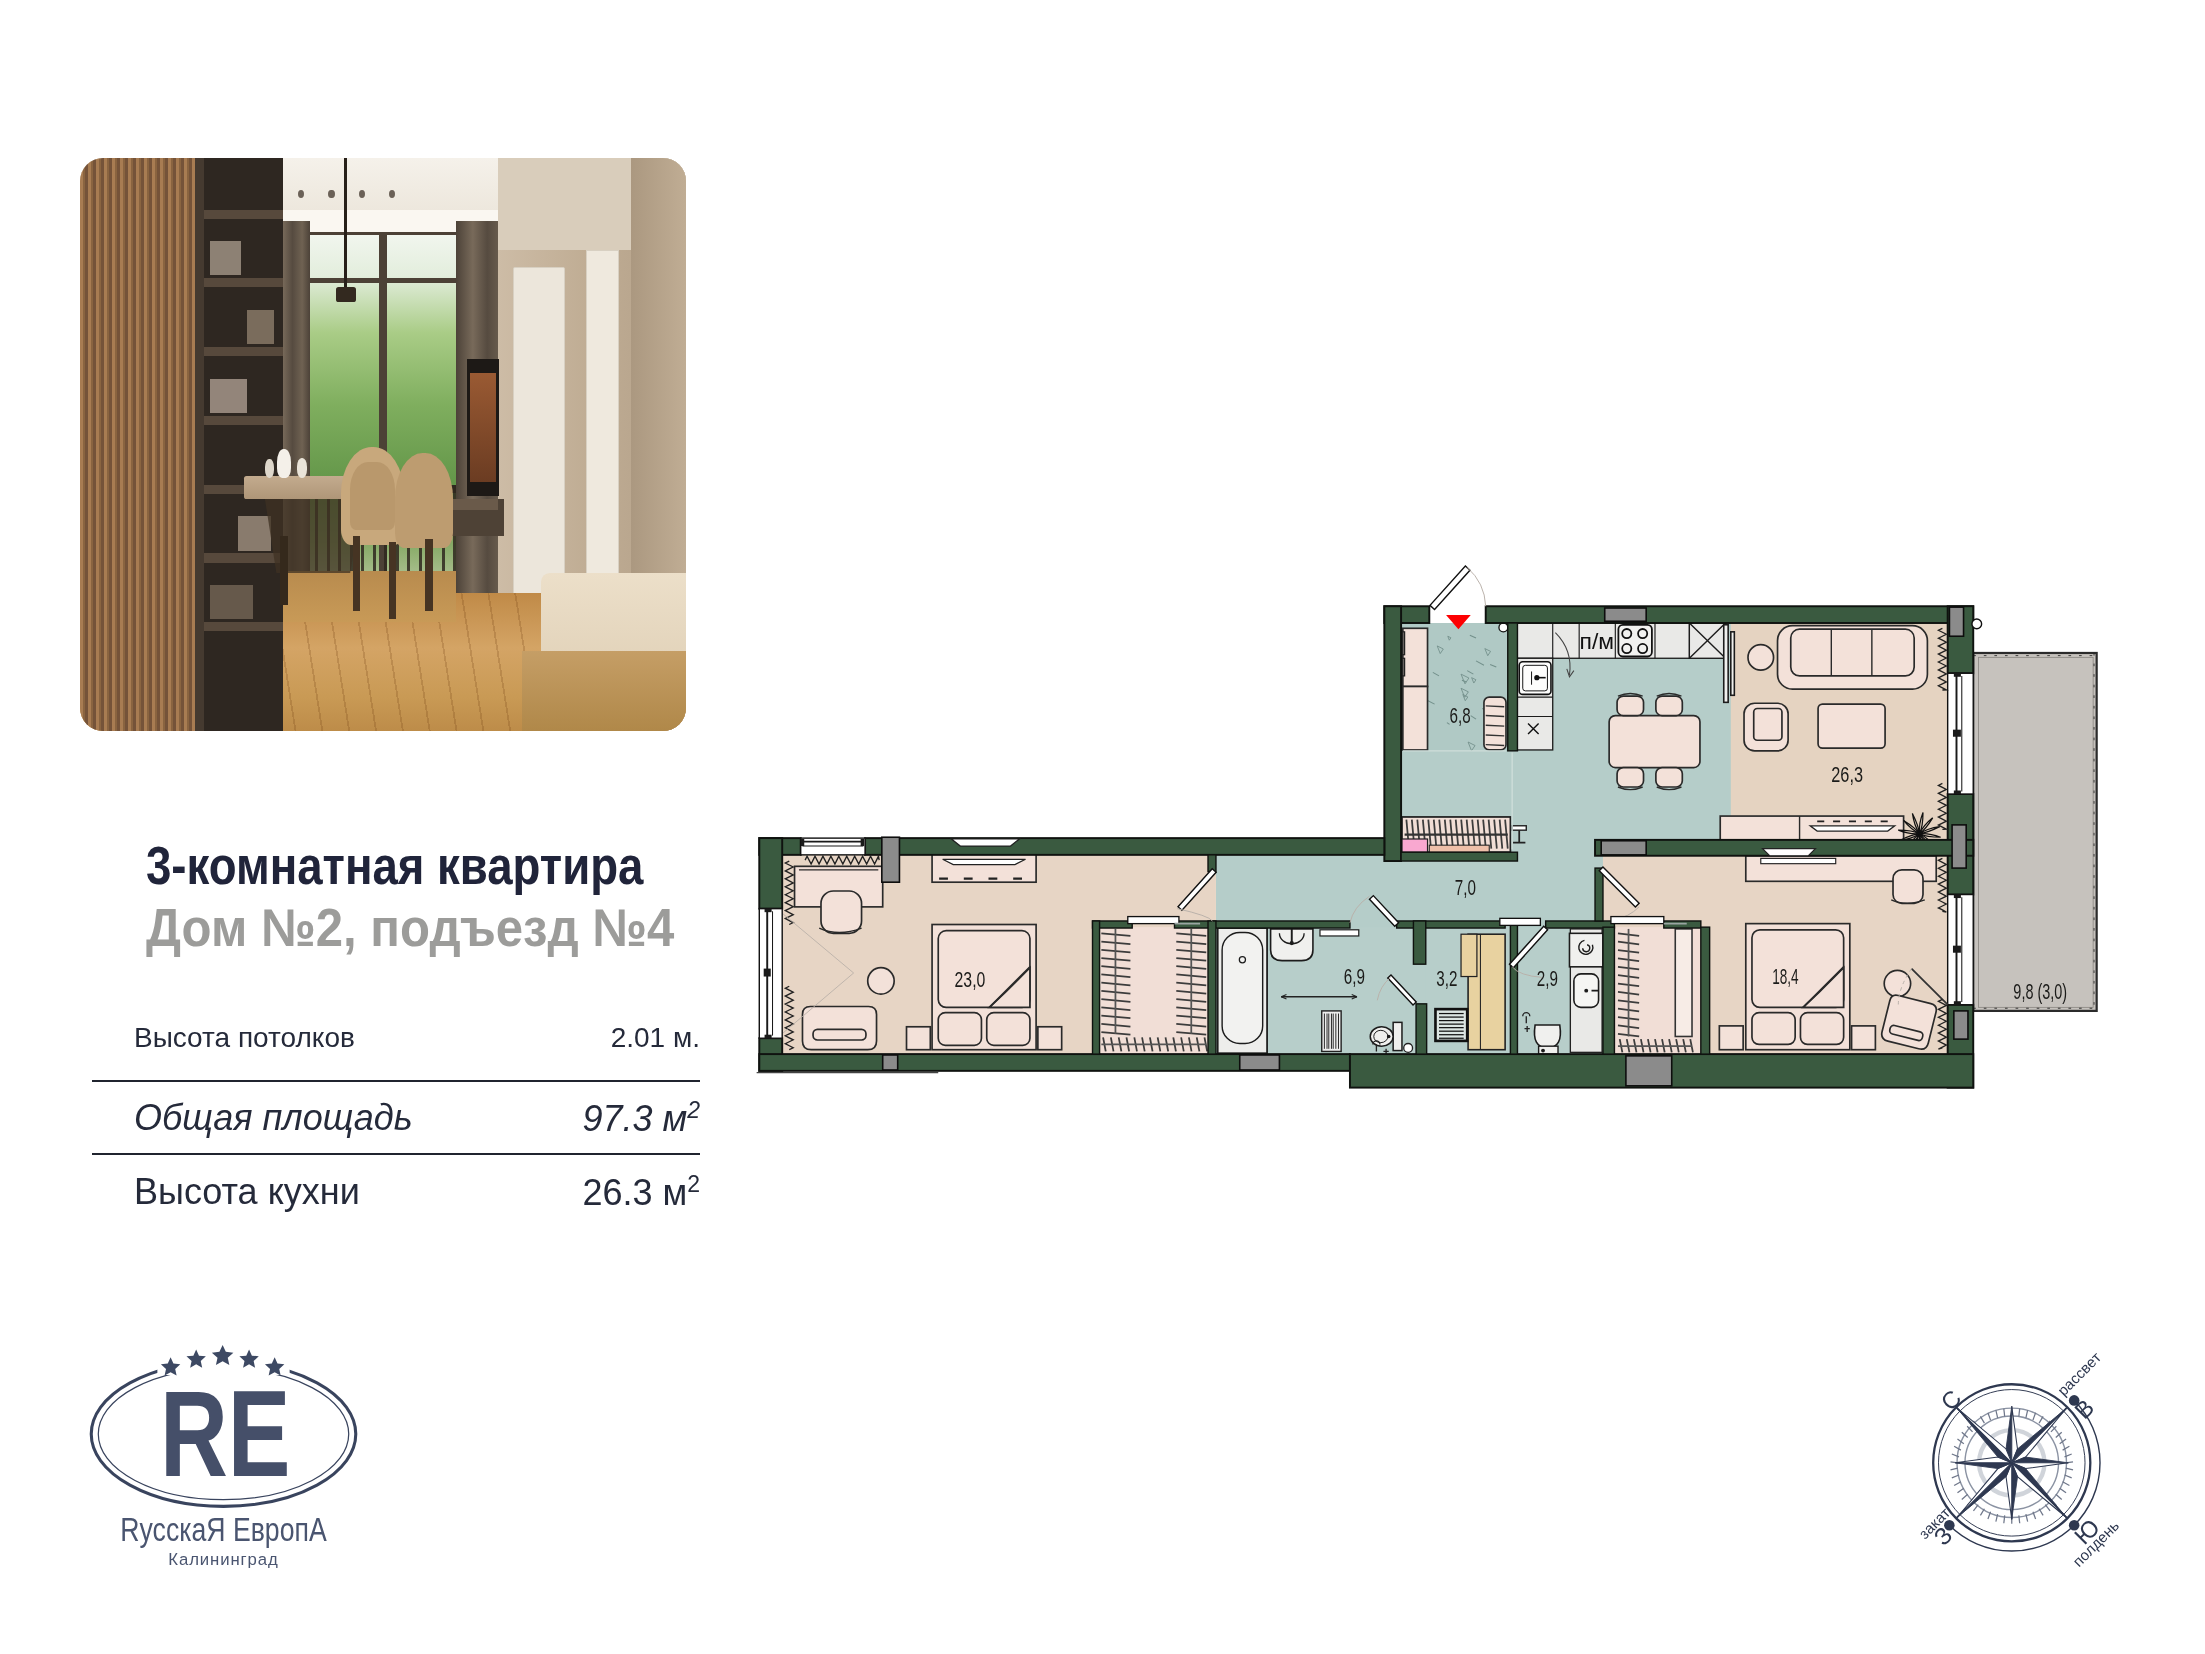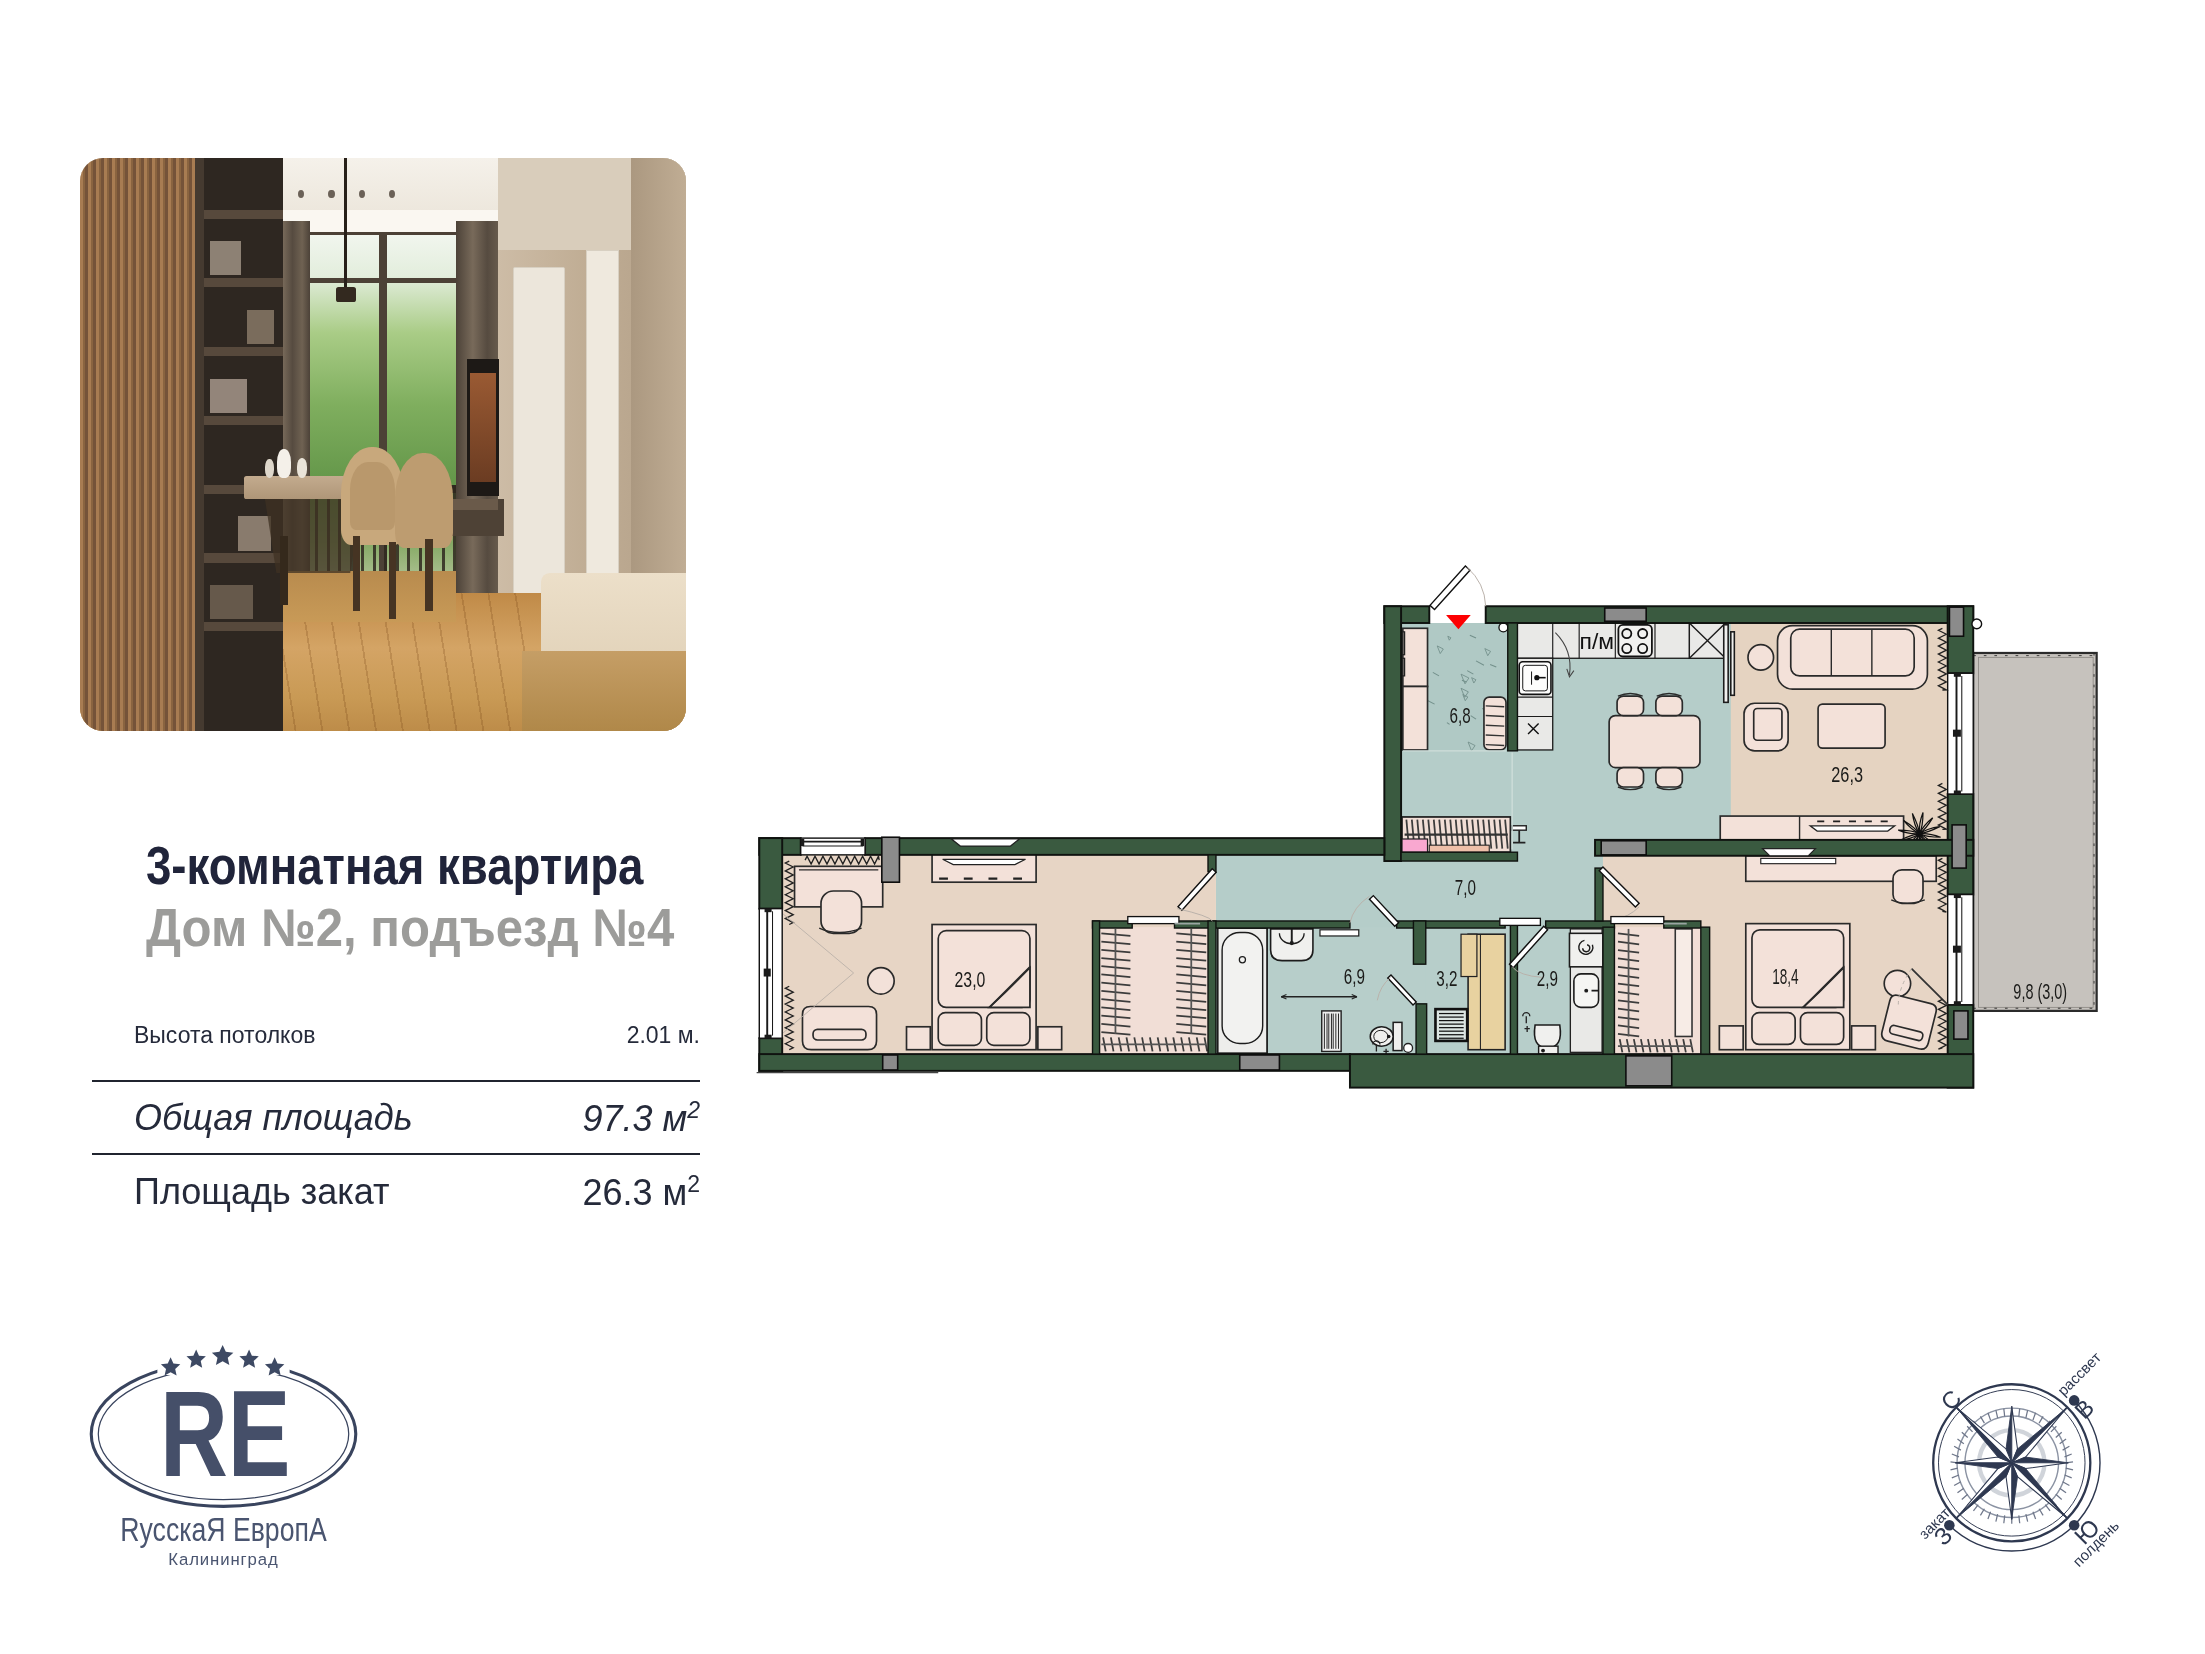--- a/index.html
+++ b/index.html
@@ -96,32 +96,32 @@
   <div class="abs" style="left:36%;top:5.5%;width:1%;height:1.4%;background:#6b6157;border-radius:50%;"></div>
   <div class="abs" style="left:41%;top:5.5%;width:1%;height:1.4%;background:#6b6157;border-radius:50%;"></div>
   <div class="abs" style="left:46%;top:5.5%;width:1%;height:1.4%;background:#6b6157;border-radius:50%;"></div>
   <div class="abs" style="left:51%;top:5.5%;width:1%;height:1.4%;background:#6b6157;border-radius:50%;"></div>
 </div>
 
 <div class="abs" style="left:146px;top:837px;font-size:53px;line-height:58px;font-weight:700;color:#20243a;transform:scaleX(0.86);transform-origin:0 0;white-space:nowrap;">3-комнатная квартира</div>
 
 <div class="abs" style="left:146px;top:899px;font-size:53px;line-height:58px;font-weight:700;color:#9c9c9a;transform:scaleX(0.927);transform-origin:0 0;white-space:nowrap;">Дом №2, подъезд №4</div>
 
-<div class="abs" style="left:134px;top:1022px;width:566px;font-size:23px;color:#252a3a;">
+<div class="abs" style="left:134px;top:1022px;width:566px;font-size:28px;color:#252a3a;">
   <span style="float:left;">Высота потолков</span>
     <span style="float:right;">2.01 м.</span>
 </div>
 <div class="abs" style="left:92px;top:1080px;width:608px;height:0;border-top:2.6px solid #20242f;"></div>
 <div class="abs" style="left:134px;top:1097px;width:566px;font-size:36px;color:#252a3a;font-style:italic;">
   <span style="float:left;">Общая площадь</span>
     <span style="float:right;">97.3 м<sup style="font-size:23px;">2</sup></span>
 </div>
 <div class="abs" style="left:92px;top:1153px;width:608px;height:0;border-top:2.6px solid #20242f;"></div>
 <div class="abs" style="left:134px;top:1171px;width:566px;font-size:36px;color:#252a3a;">
-  <span style="float:left;">Площадь закат</span>
+  <span style="float:left;">Высота кухни</span>
     <span style="float:right;">26.3 м<sup style="font-size:23px;">2</sup></span>
 </div>
 
 <svg class="abs" style="left:53px;top:1315px;" width="371" height="291" viewBox="60 1490 420 330">
 
   <ellipse cx="253" cy="1625" rx="150" ry="82" fill="none" stroke="#39445e" stroke-width="3.5"></ellipse>
   <ellipse cx="253" cy="1625" rx="142" ry="74.5" fill="none" stroke="#39445e" stroke-width="1.4"></ellipse>
   <rect x="178" y="1516" width="150" height="42" fill="#ffffff"></rect>
 
   <g fill="#3d4963">

